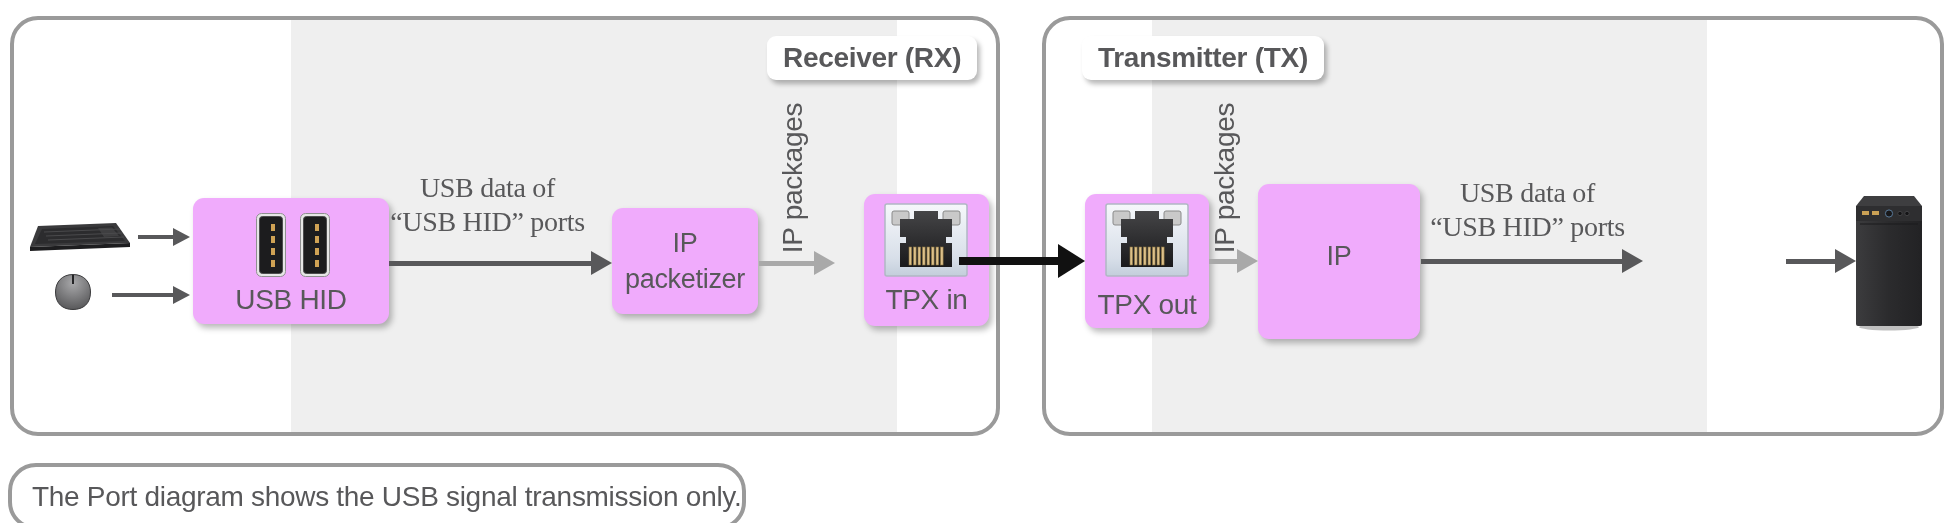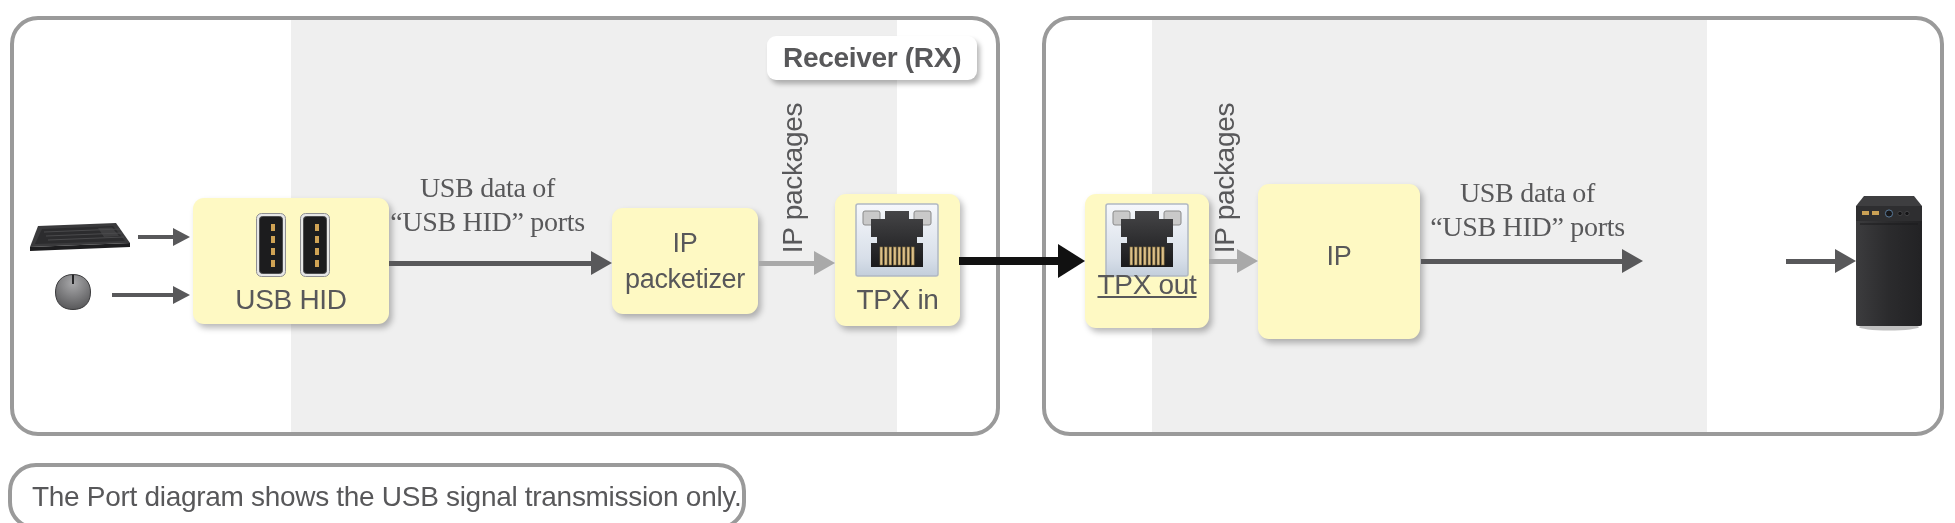--- a/index.html
+++ b/index.html
@@ -15,21 +15,21 @@
   .band.rx{left:291px;width:606px;}
   .band.tx{left:1152px;width:555px;}
   
   .tag{
     position:absolute;height:44px;display:inline-flex;align-items:center;padding:0 16px;
     background:#ffffff;border-radius:9px;box-shadow:3px 4px 5px rgba(0,0,0,.28);
     font-weight:bold;font-size:28px;letter-spacing:-.3px;white-space:nowrap;
   }
   
   .node{
-    position:absolute;background:#fef9c3;border-radius:11px;
+    position:absolute;background:#f0abfc;border-radius:11px;
     box-shadow:3px 4px 6px rgba(0,0,0,.28);box-sizing:border-box;
   }
   .node-label{position:absolute;left:0;right:0;text-align:center;font-size:28px;letter-spacing:-.3px;}
   .node.center-text{display:flex;flex-direction:column;align-items:center;justify-content:center;
     font-size:27px;line-height:36px;letter-spacing:-.3px;text-align:center;}
   
   .arrow{position:absolute;display:flex;align-items:center;}
   .arrow .shaft{flex:1 1 auto;}
   .arrow .head{flex:0 0 auto;width:0;height:0;}
   .arrow.small{height:18px;}
@@ -86,20 +86,23 @@
 
   <div class="panel rx"></div>
   <div class="band rx"></div>
 
   <div class="panel tx"></div>
   <div class="band tx"></div>
 
   <div class="tag" style="left:767px;top:28px;">
     <span>Receiver (RX)</span>
   </div>
+  <div class="tag" style="left:1082px;top:28px;">
+    <span>Transmitter (TX)</span>
+  </div>
 
   <span class="icon" style="left:28px;top:214px;">
     <svg width="104" height="30" viewBox="0 0 104 30">
       <polygon points="10,4 88,1 102,21 2,25" fill="#3a3a3c"></polygon>
       <polygon points="2,25 102,21 102,25 2,29" fill="#1d1d1f"></polygon>
       <polygon points="14,7 85,4 97,19 7,22" fill="#2c2c2e"></polygon>
       <polygon points="70,6 84,5.5 91,14 76,15" fill="#3f3f41"></polygon>
       <g stroke="#4a4a4c" stroke-width="1">
         <line x1="16" y1="10" x2="92" y2="7"></line>
           <line x1="18" y1="14" x2="94" y2="11"></line>
@@ -164,21 +167,21 @@
     <div>IP</div>
     <div>packetizer</div>
   </div>
 
   <div class="vlabel" style="left:713px;top:155px;">IP packages</div>
   <div class="arrow light" style="left:759px;top:243px;width:76px;">
     <div class="shaft"></div>
       <div class="head"></div>
   </div>
 
-  <div class="node" style="left:835px;top:186px;width:125px;height:132px;">
+  <div class="node" style="left:864px;top:186px;width:125px;height:132px;">
     <span class="icon" style="left:20px;top:9px;">
       <svg width="84" height="76" viewBox="0 0 84 76">
         <rect x="1" y="1" width="82" height="72" rx="2" fill="url(#rjbg)" stroke="#b0b8c4" stroke-width="1.5"></rect>
         <rect x="8" y="8" width="17" height="14" rx="2" fill="#c9c9c9" stroke="#8a8a8a"></rect>
         <rect x="59" y="8" width="17" height="14" rx="2" fill="#c9c9c9" stroke="#8a8a8a"></rect>
         <path d="M16,34 L16,16 L30,16 L30,8 L54,8 L54,16 L68,16 L68,34 L62,34 L62,40 L68,40 L68,64 L16,64 L16,40 L22,40 L22,34 Z" fill="url(#jack)"></path>
         <g fill="#dcc08a" stroke="#8a7340" stroke-width="0.6">
           <rect x="25" y="44" width="2.6" height="18"></rect>
             <rect x="29.5" y="44" width="2.6" height="18"></rect>
           <rect x="34" y="44" width="2.6" height="18"></rect>
@@ -210,21 +213,21 @@
             <rect x="29.5" y="44" width="2.6" height="18"></rect>
           <rect x="34" y="44" width="2.6" height="18"></rect>
             <rect x="38.5" y="44" width="2.6" height="18"></rect>
           <rect x="43" y="44" width="2.6" height="18"></rect>
             <rect x="47.5" y="44" width="2.6" height="18"></rect>
           <rect x="52" y="44" width="2.6" height="18"></rect>
             <rect x="56.5" y="44" width="2.6" height="18"></rect>
         </g>
       </svg>
     </span>
-    <div class="node-label" style="bottom:27px;text-decoration:underline;">TPX out</div>
+    <div class="node-label" style="bottom:7px;">TPX out</div>
   </div>
 
   <div class="vlabel" style="left:1145px;top:155px;">IP packages</div>
   <div class="arrow light" style="left:1209px;top:241px;width:49px;">
     <div class="shaft"></div>
       <div class="head"></div>
   </div>
 
   <div class="node center-text" style="left:1258px;top:176px;width:162px;height:155px;padding-bottom:12px;">
     <div>IP</div>

